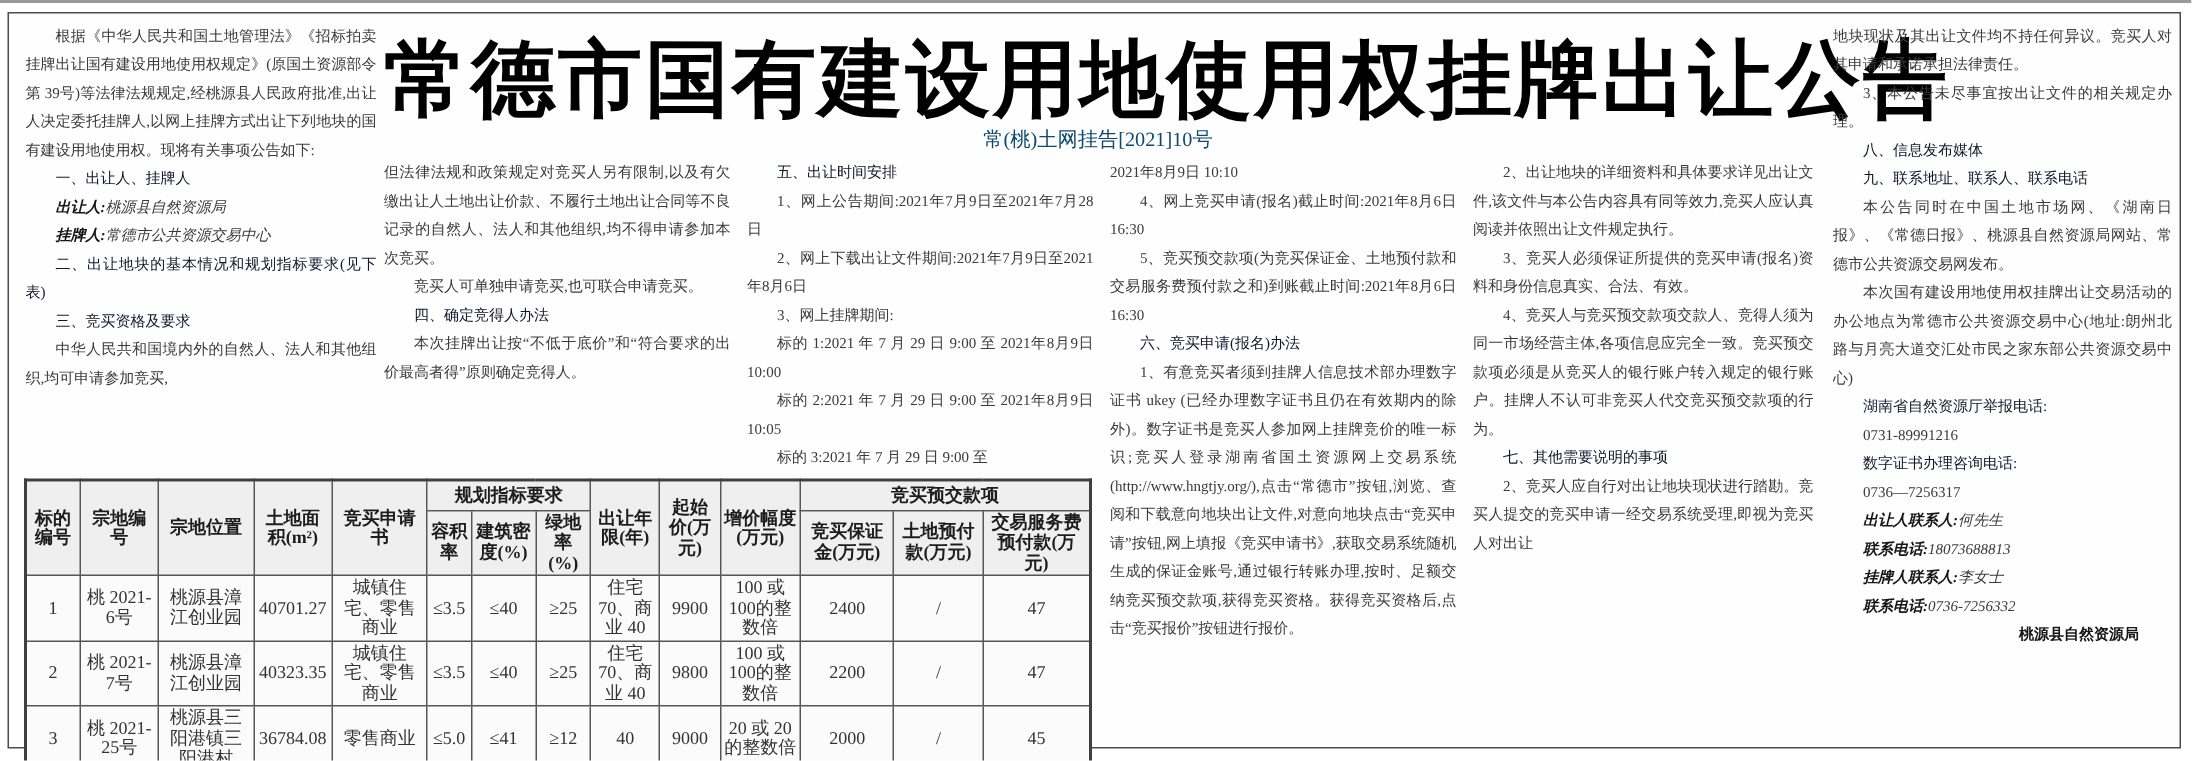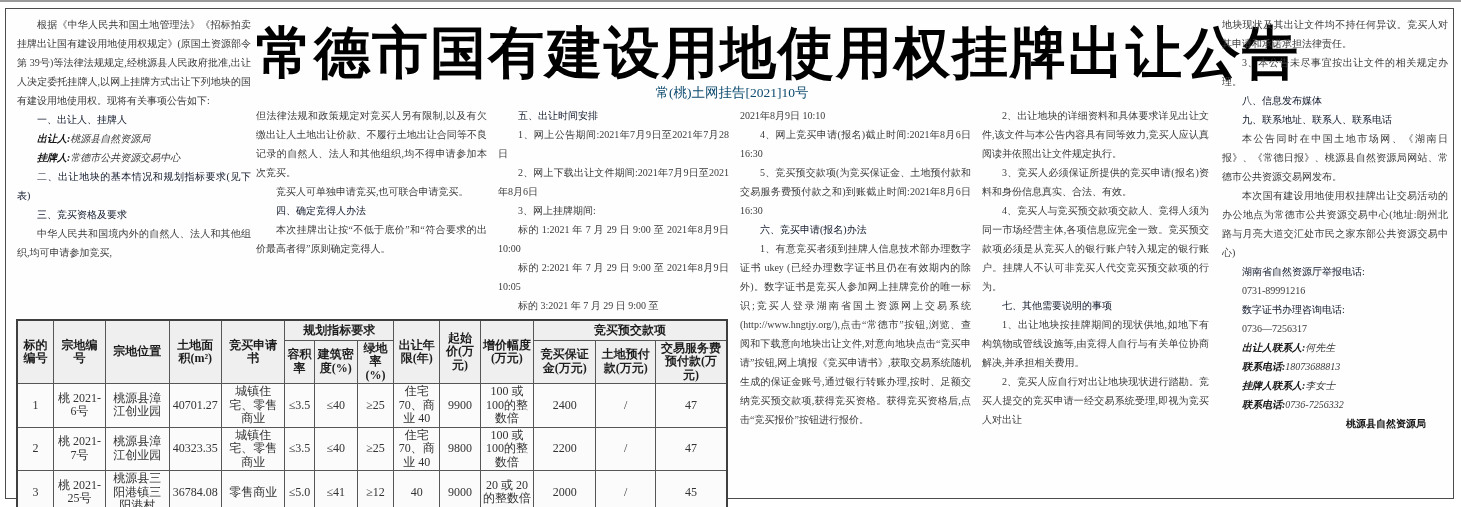--- a/index.html
+++ b/index.html
@@ -90,21 +90,20 @@
     <div class="blk p">4、网上竞买申请(报名)截止时间:2021年8月6日 16:30</div>
     <div class="blk p">5、竞买预交款项(为竞买保证金、土地预付款和交易服务费预付款之和)到账截止时间:2021年8月6日 16:30</div>
     <div class="blk h">六、竞买申请(报名)办法</div>
     <div class="blk p">1、有意竞买者须到挂牌人信息技术部办理数字证书 ukey (已经办理数字证书且仍在有效期内的除外)。数字证书是竞买人参加网上挂牌竞价的唯一标识;竞买人登录湖南省国土资源网上交易系统(http://www.hngtjy.org/),点击“常德市”按钮,浏览、查阅和下载意向地块出让文件,对意向地块点击“竞买申请”按钮,网上填报《竞买申请书》,获取交易系统随机生成的保证金账号,通过银行转账办理,按时、足额交纳竞买预交款项,获得竞买资格。获得竞买资格后,点击“竞买报价”按钮进行报价。</div>
   </div>
 <div class="textcol col5">
     <div class="blk p">2、出让地块的详细资料和具体要求详见出让文件,该文件与本公告内容具有同等效力,竞买人应认真阅读并依照出让文件规定执行。</div>
     <div class="blk p">3、竞买人必须保证所提供的竞买申请(报名)资料和身份信息真实、合法、有效。</div>
     <div class="blk p">4、竞买人与竞买预交款项交款人、竞得人须为同一市场经营主体,各项信息应完全一致。竞买预交款项必须是从竞买人的银行账户转入规定的银行账户。挂牌人不认可非竞买人代交竞买预交款项的行为。</div>
     <div class="blk h">七、其他需要说明的事项</div>
-    <div class="blk p">1、出让地块按挂牌期间的现状供地,如地下有构筑物或管线设施等,由竞得人自行与有关单位协商解决,并承担相关费用。</div>
     <div class="blk p">2、竞买人应自行对出让地块现状进行踏勘。竞买人提交的竞买申请一经交易系统受理,即视为竞买人对出让</div>
   </div>
 <div class="textcol col6">
     <div class="blk c">地块现状及其出让文件均不持任何异议。竞买人对其申请和承诺承担法律责任。</div>
     <div class="blk p">3、本公告未尽事宜按出让文件的相关规定办理。</div>
     <div class="blk h">八、信息发布媒体</div>
     <div class="blk h">九、联系地址、联系人、联系电话</div>
     <div class="blk p">本公告同时在中国土地市场网、《湖南日报》、《常德日报》、桃源县自然资源局网站、常德市公共资源交易网发布。</div>
     <div class="blk p">本次国有建设用地使用权挂牌出让交易活动的办公地点为常德市公共资源交易中心(地址:朗州北路与月亮大道交汇处市民之家东部公共资源交易中心)</div>
     <div class="blk h">湖南省自然资源厅举报电话:</div>

